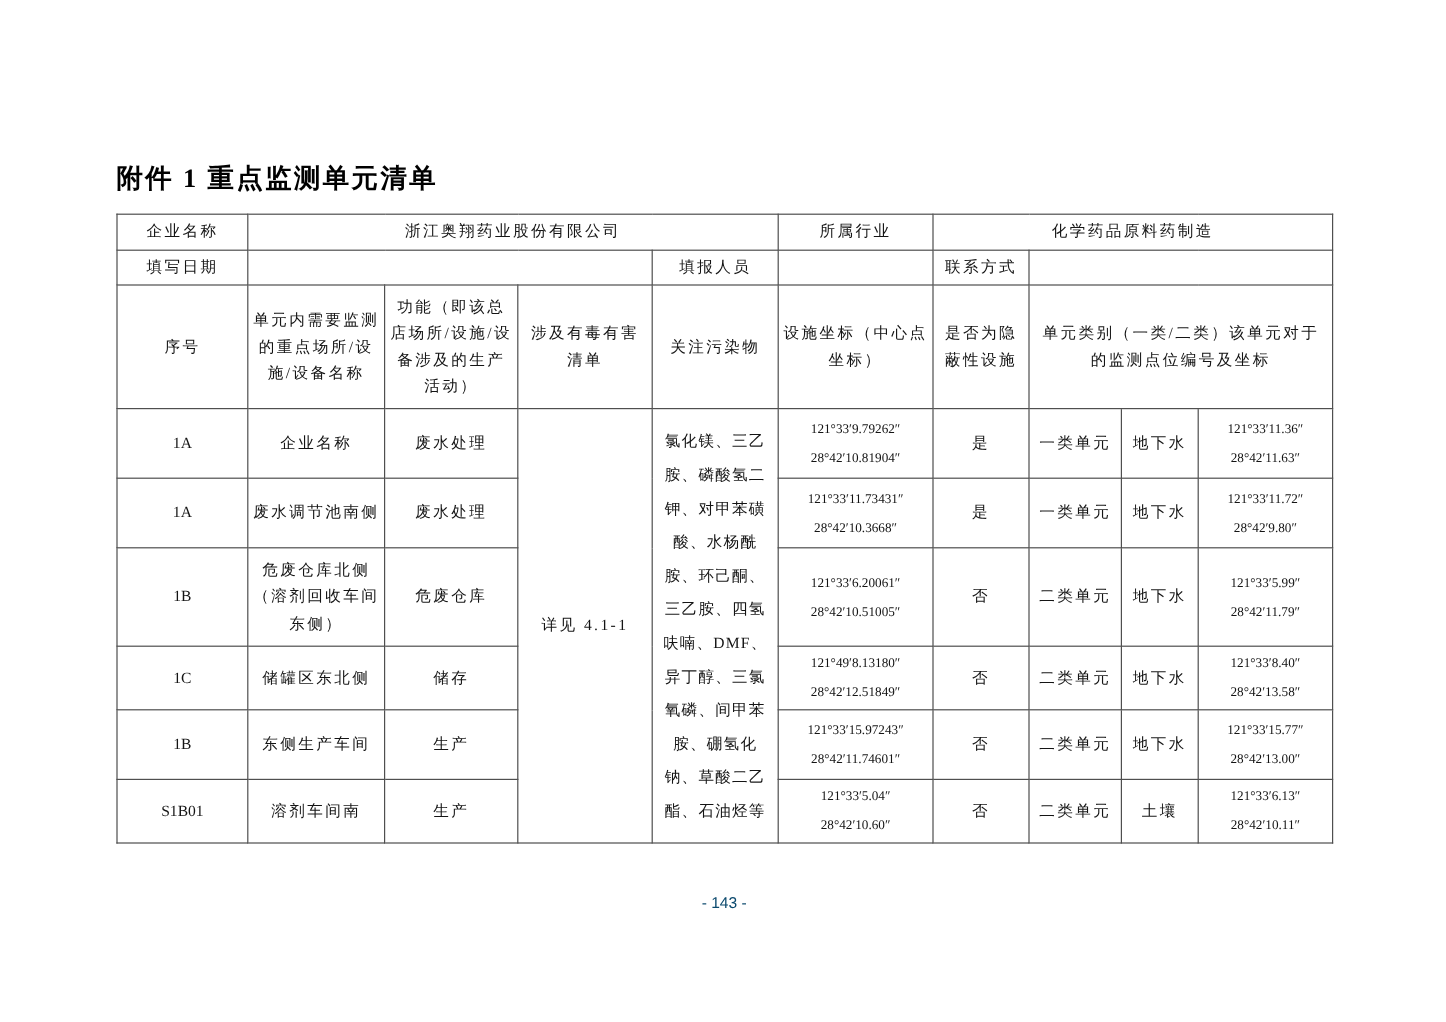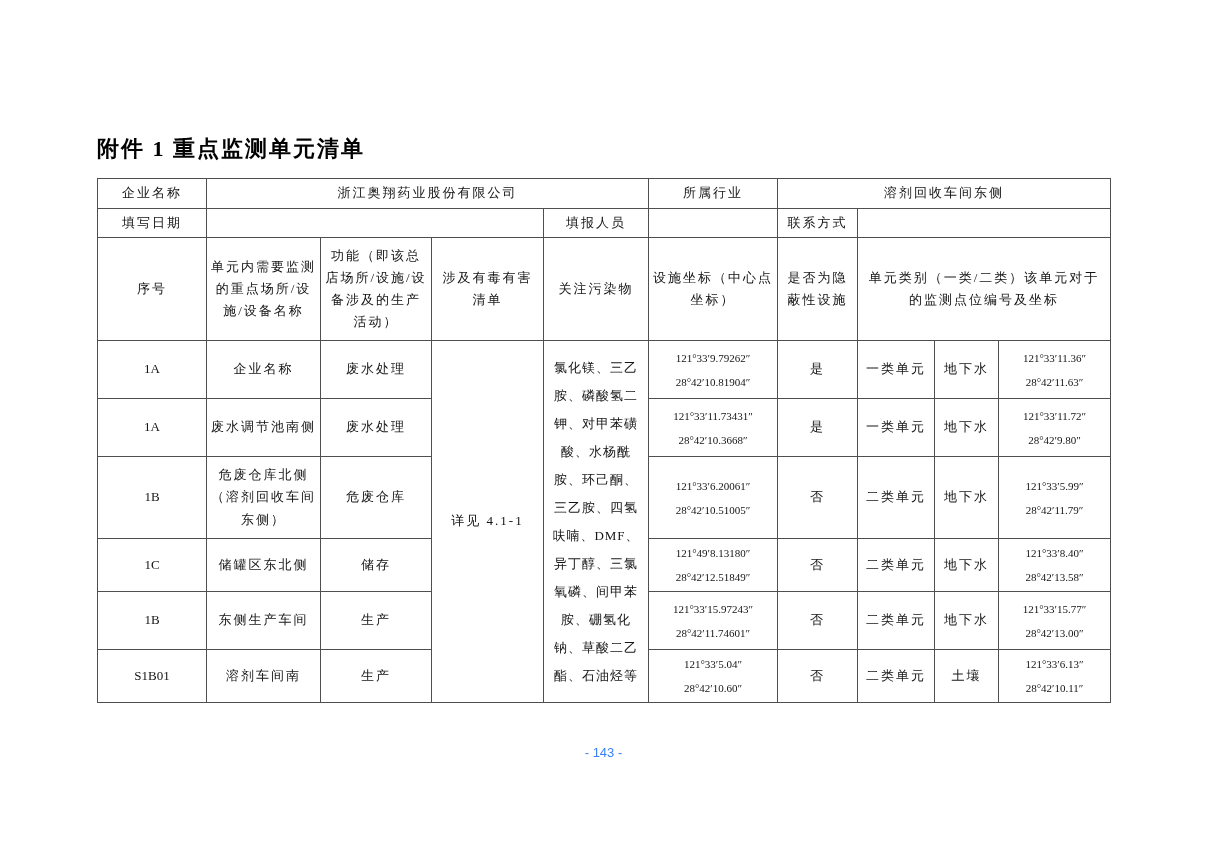--- a/index.html
+++ b/index.html
@@ -59,21 +59,21 @@
     letter-spacing: 1px;
     padding: 4px 6px;
   }
   .footer {
     position: absolute;
     left: 97px;
     width: 1013px;
     top: 745px;
     text-align: center;
     font-size: 13px;
-    color: #3b82f6;
+    color: #0c4a6e;
     font-family: "Liberation Sans", "DejaVu Sans", sans-serif;
   }
 </style>
 </head>
 <body>
 
 <div class="page">
 
   <h1 class="doc-title">附件 1 重点监测单元清单</h1>
 
@@ -89,21 +89,21 @@
         <col style="width:77px">
         <col style="width:64px">
       <col style="width:112px">
     </colgroup>
 
     <tbody>
         <tr style="height:30px">
       <td class="cn">企业名称</td>
       <td class="cn" colspan="4">浙江奥翔药业股份有限公司</td>
       <td class="cn">所属行业</td>
-      <td class="cn" colspan="4">溶剂回收车间东侧</td>
+      <td class="cn" colspan="4">化学药品原料药制造</td>
     </tr>
 
     <tr style="height:29px">
       <td class="cn">填写日期</td>
       <td colspan="3"></td>
       <td class="cn">填报人员</td>
       <td></td>
       <td class="cn">联系方式</td>
       <td colspan="3"></td>
     </tr>

